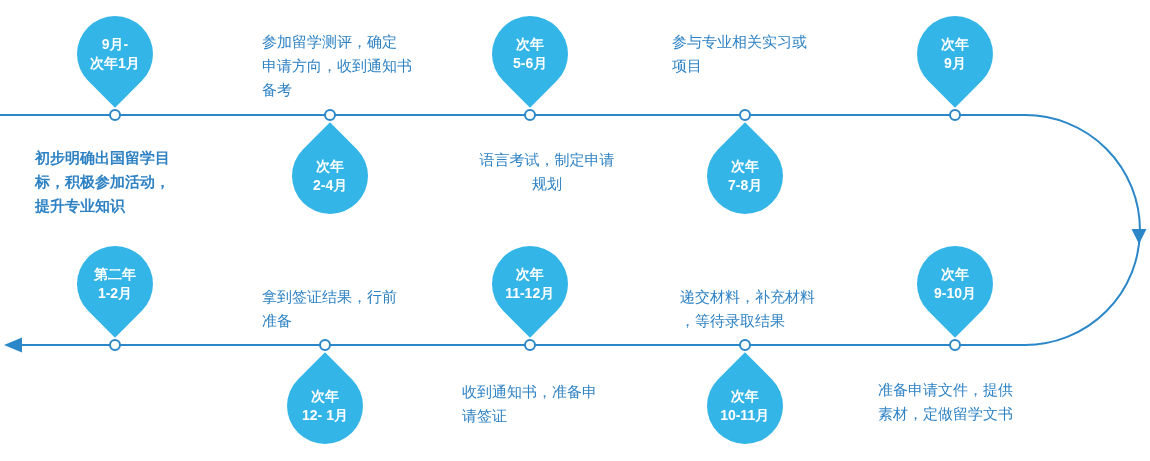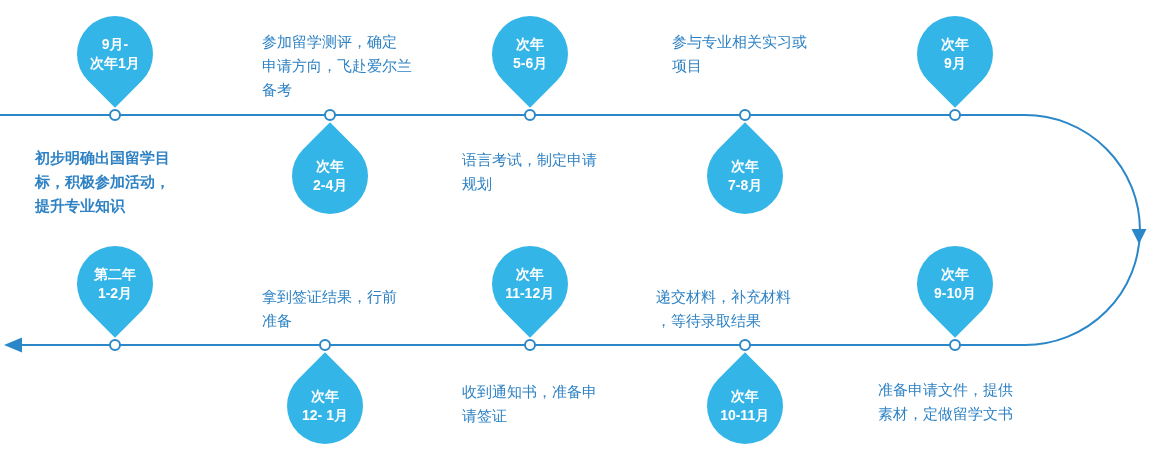--- a/index.html
+++ b/index.html
@@ -81,28 +81,28 @@
   </div>
   <div class="desc" style="left:35px; top:146px; width:162px;font-weight:bold;">初步明确出国留学目
 标，积极参加活动，
 提升专业知识</div>
 
   <div class="balloon up" style="left:292px; top:138px;">
     <div class="balloon-text">次年
 2-4月</div>
   </div>
   <div class="desc" style="left:262px; top:30px; width:162px;">参加留学测评，确定
-申请方向，飞赴爱尔兰
+申请方向，收到通知书
 备考</div>
 
   <div class="balloon down" style="left:492px; top:16px;">
     <div class="balloon-text">次年
 5-6月</div>
   </div>
-  <div class="desc" style="left:462px; top:148px; width:170px;">语言考试，制定申请
+  <div class="desc" style="left:462px; top:148px; width:170px;text-align:center;">语言考试，制定申请
 规划</div>
 
   <div class="balloon up" style="left:707px; top:138px;">
     <div class="balloon-text">次年
 7-8月</div>
   </div>
   <div class="desc" style="left:672px; top:30px; width:162px;font-family:Liberation Serif, serif;">参与专业相关实习或
 项目</div>
 
   <div class="balloon down" style="left:917px; top:16px;">
@@ -114,21 +114,21 @@
     <div class="balloon-text">次年
 9-10月</div>
   </div>
   <div class="desc" style="left:878px; top:378px; width:162px;">准备申请文件，提供
 素材，定做留学文书</div>
 
   <div class="balloon up" style="left:707px; top:368px;">
     <div class="balloon-text">次年
 10-11月</div>
   </div>
-  <div class="desc" style="left:656px; top:285px; width:162px;">递交材料，补充材料
+  <div class="desc" style="left:680px; top:285px; width:162px;">递交材料，补充材料
 ，等待录取结果</div>
 
   <div class="balloon down" style="left:492px; top:246px;">
     <div class="balloon-text">次年
 11-12月</div>
   </div>
   <div class="desc" style="left:462px; top:380px; width:162px;">收到通知书，准备申
 请签证</div>
 
   <div class="balloon up" style="left:287px; top:368px;">

